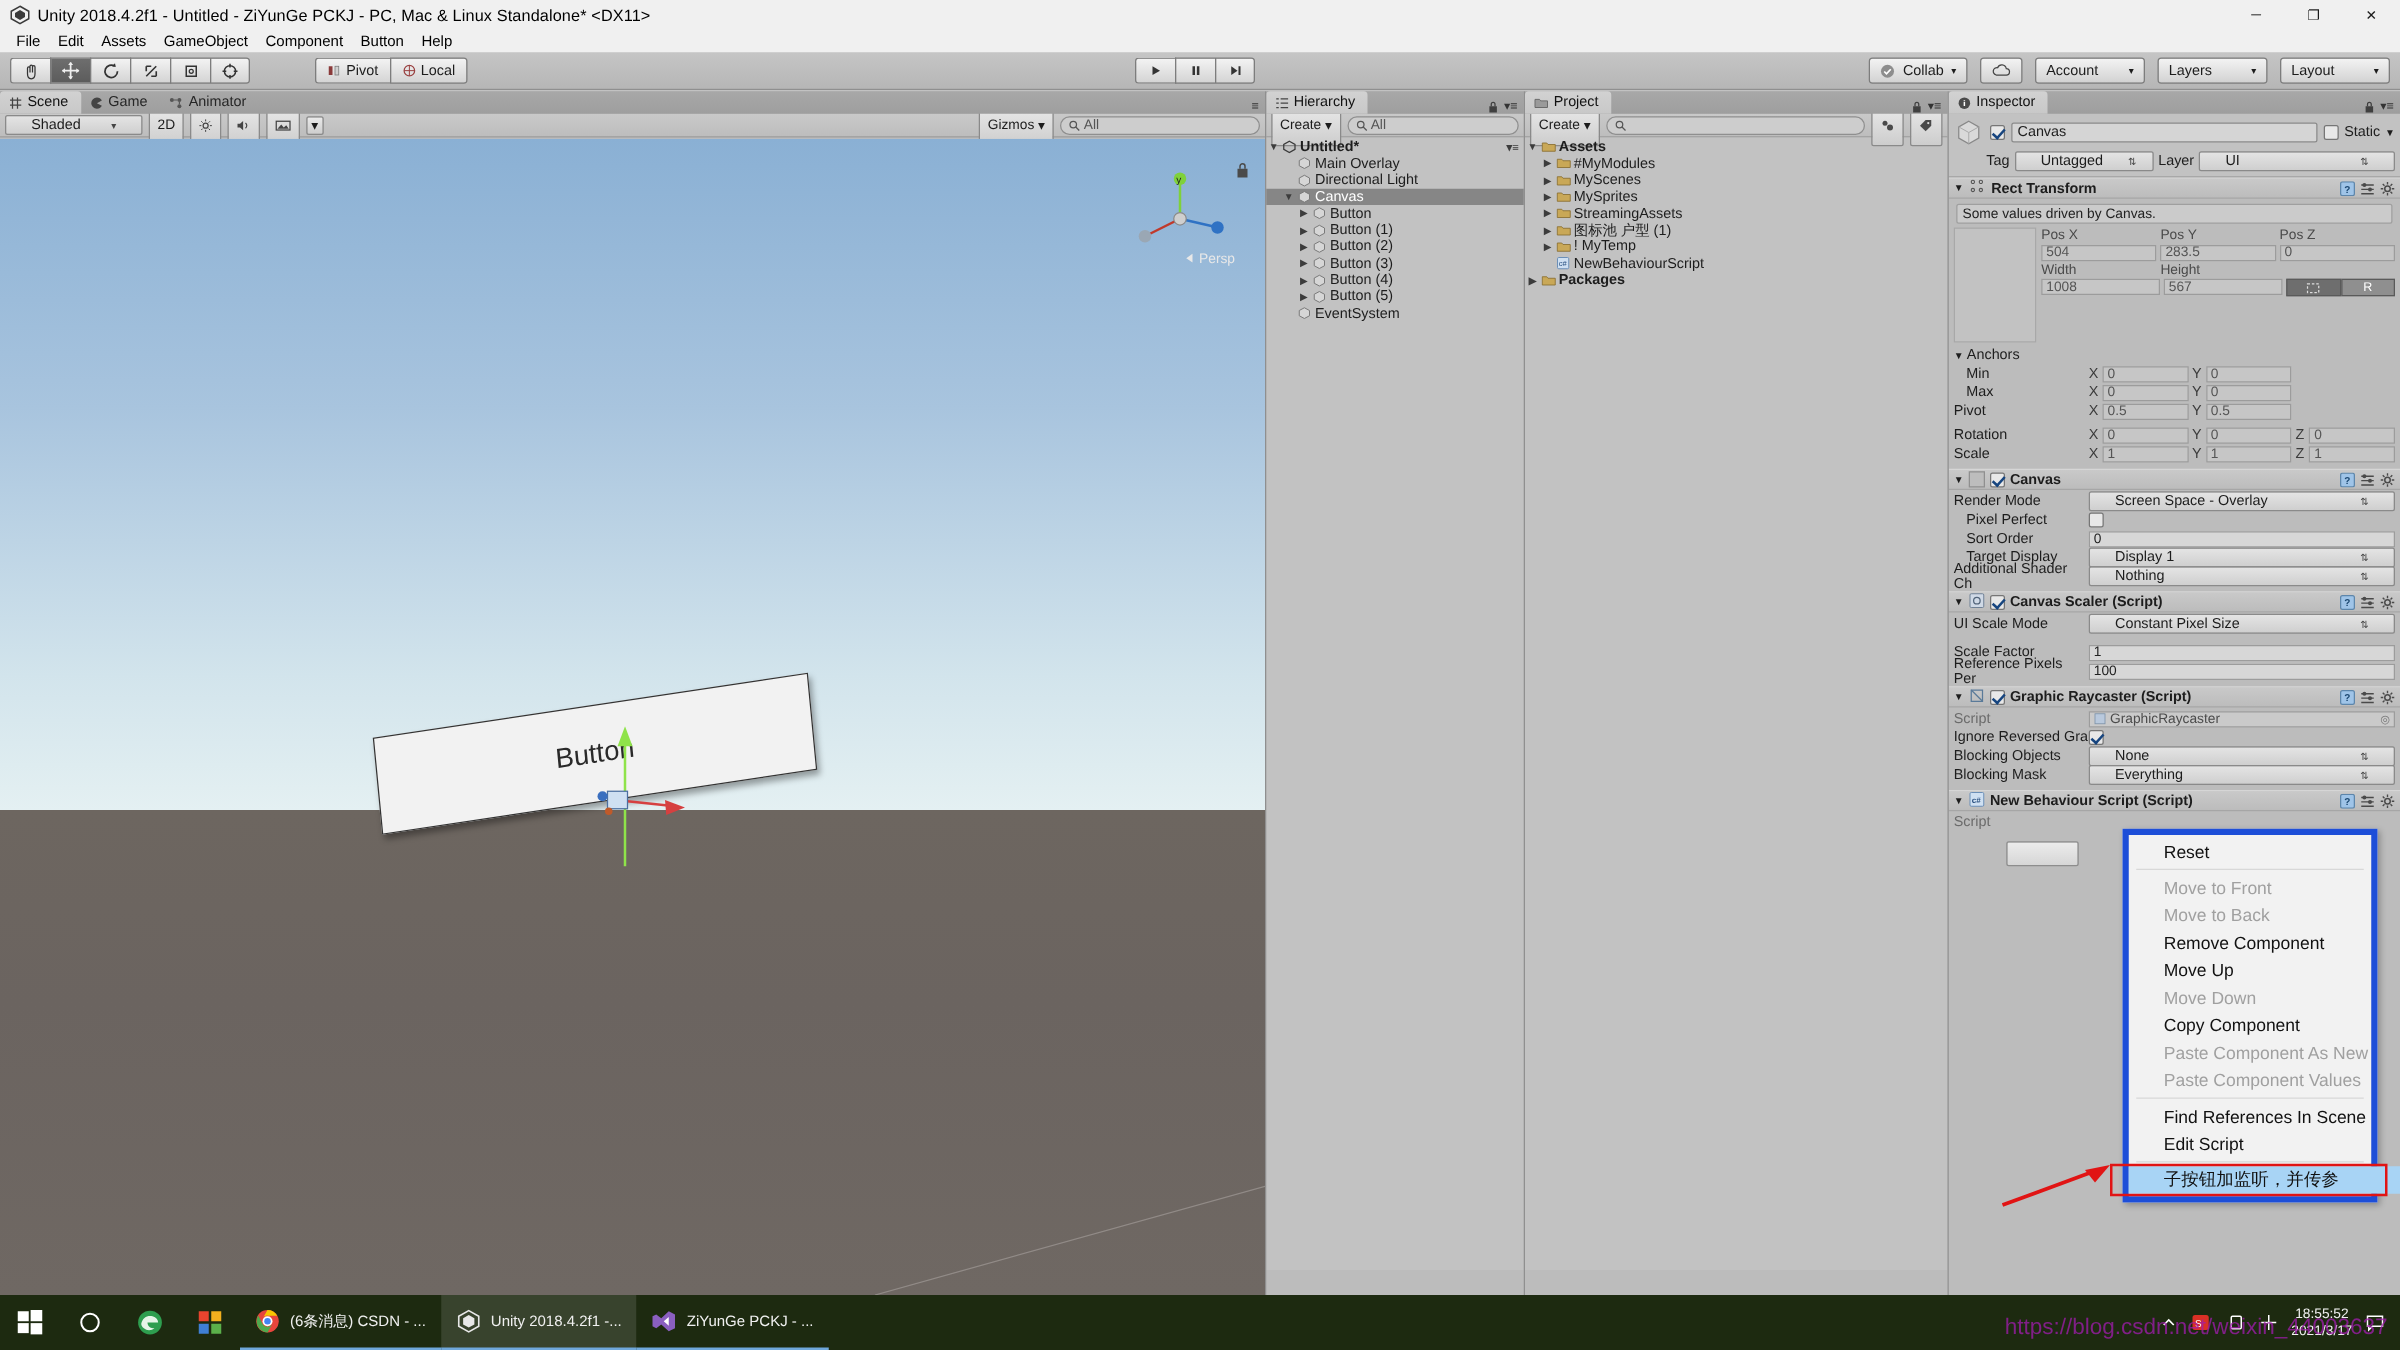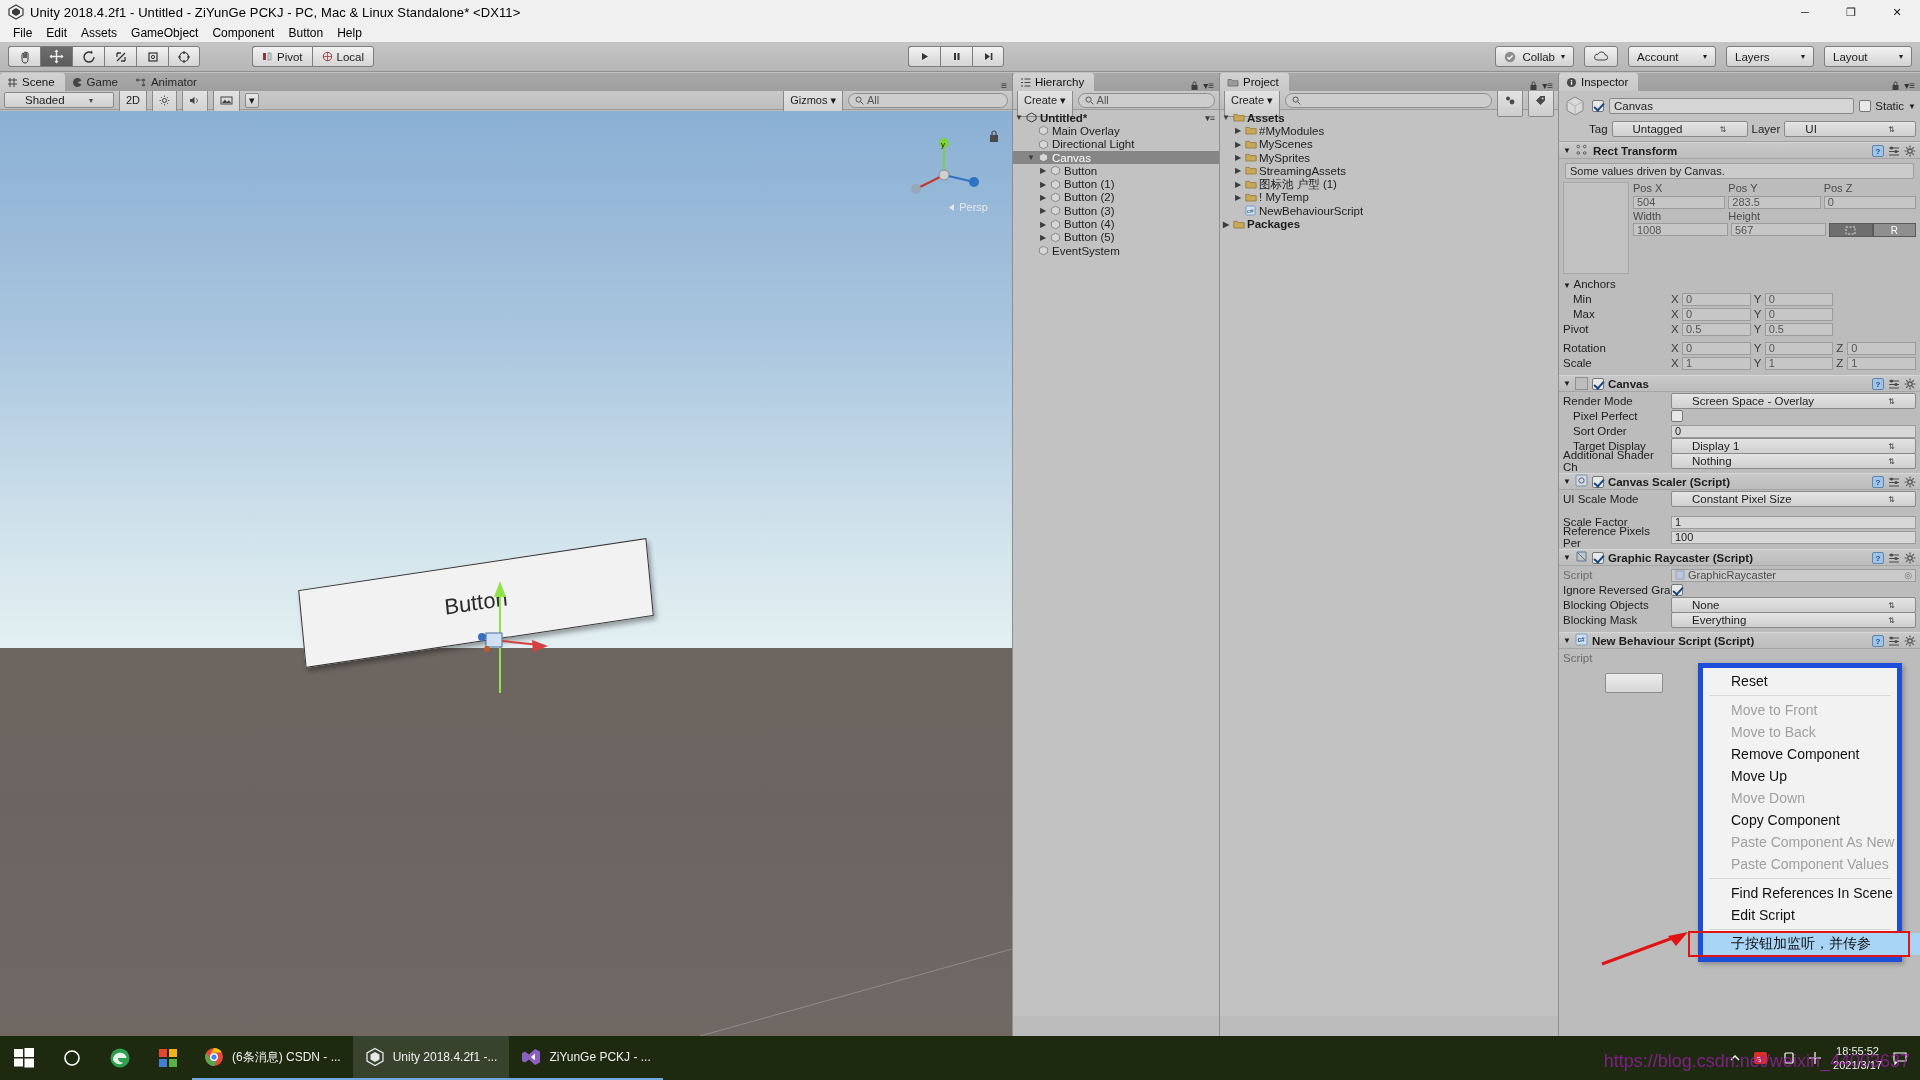--- a/index.html
+++ b/index.html
@@ -803,21 +803,21 @@
             <span>Canvas</span>
           </span>
           <span class="static-wrap">
             <span class="chk"></span>
             <span>Static</span>
             <span style="font-size:8px;">▼</span>
           </span>
         </div>
         <div class="insp-row2">
           <span class="lbl">Tag</span>
-          <span class="dropdown" style="width:136px;gap:20px;">
+          <span class="dropdown" style="width:111px;gap:20px;">
             <span>Untagged</span>
             <span class="dd-caret">⇅</span>
           </span>
           <span class="lbl">Layer</span>
           <span class="dropdown" style="flex:1;">
             <span>UI</span>
             <span class="dd-caret">⇅</span>
           </span>
         </div>
       </div>

